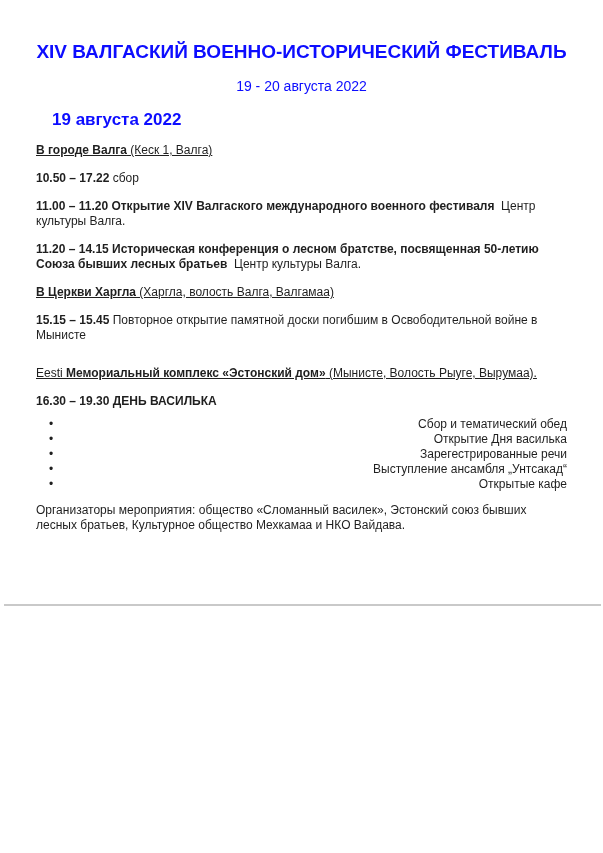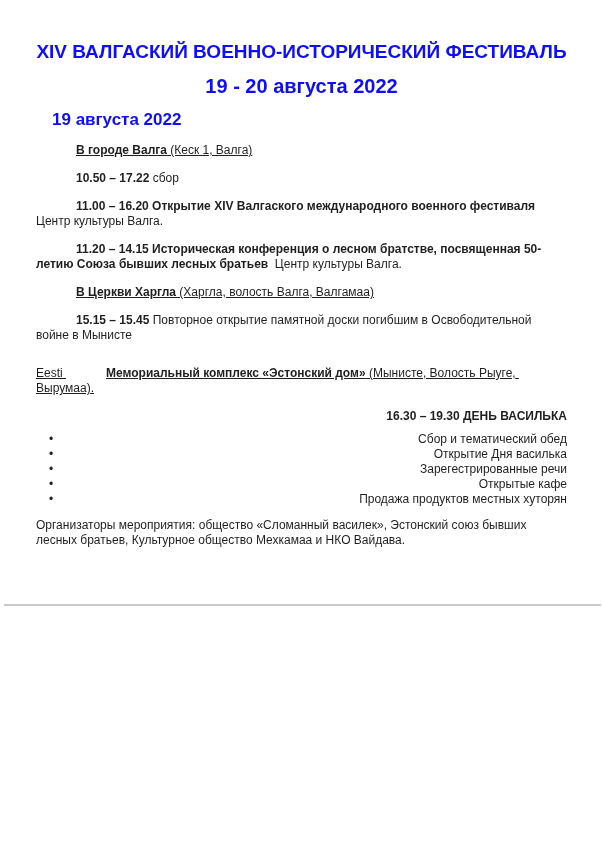--- a/index.html
+++ b/index.html
@@ -21,34 +21,34 @@
     overflow:hidden;
   }
   .title{
     margin:3px 0 0;
     font-size:19px;line-height:25px;
     font-weight:700;text-align:center;
     color:var(--heading-color);
   }
   .subtitle{
     margin:11px 0 0;
-    font-size:20px;line-height:22px;
-    font-weight:700;text-align:center;
+    font-size:14px;line-height:22px;
+    font-weight:400;text-align:center;
     color:var(--heading-color);
   }
   .day-heading{
     margin:12px 16px 12px;
     font-size:17px;line-height:22px;
     font-weight:700;text-align:left;
     color:var(--heading-color);
   }
   p{margin:0 0 13px;white-space:pre-wrap;}
   .loc-heading{text-decoration:underline;}
-  .loc-heading b,.ev b{font-weight:700;margin-left:40px;}
-  .ev.tight{margin-bottom:8px;text-align:right;}
+  .loc-heading b,.ev b{font-weight:700;}
+  .ev.tight{margin-bottom:8px;}
   .vspace{height:10px;}
   ul.bullets{
     margin:0 0 11px;
     padding:0 0 0 13px;
     list-style:none;
   }
   ul.bullets li{
     position:relative;
     padding-left:14px;
     line-height:15px;
@@ -74,39 +74,39 @@
   <h1 class="title">XIV ВАЛГАСКИЙ ВОЕННО-ИСТОРИЧЕСКИЙ ФЕСТИВАЛЬ</h1>
 
   <h2 class="subtitle">19 - 20 августа 2022</h2>
 
   <h2 class="day-heading">19 августа 2022</h2>
 
   <p class="loc-heading"><b>В городе Валга</b><span> (Кеск 1, Валга)</span></p>
 
   <p class="ev"><b>10.50 – 17.22</b><span> сбор</span></p>
 
-  <p class="ev"><b>11.00 – 16.20 Открытие XIV Валгаского международного военного фестиваля</b><span>  Центр культуры Валга.</span></p>
+  <p class="ev"><b>11.00 – 11.20 Открытие XIV Валгаского международного военного фестиваля</b><span>  Центр культуры Валга.</span></p>
 
   <p class="ev"><b>11.20 – 14.15 Историческая конференция о лесном братстве, посвященная 50-летию Союза бывших лесных братьев</b><span>  Центр культуры Валга.</span></p>
 
   <p class="loc-heading"><b>В Церкви Харгла</b><span> (Харгла, волость Валга, Валгамаа)</span></p>
 
   <p class="ev"><b>15.15 – 15.45</b><span> Повторное открытие памятной доски погибшим в Освободительной войне в Мынисте</span></p>
 
   <div class="vspace"></div>
 
   <p class="loc-heading"><span>Eesti </span><b>Мемориальный комплекс «Эстонский дом»</b><span> (Мынисте, Волость Рыуге, Вырумаа).</span></p>
 
   <p class="ev tight"><b>16.30 – 19.30 ДЕНЬ ВАСИЛЬКА</b><span></span></p>
 
   <ul class="bullets">
     <li>Сбор и тематический обед</li>
     <li>Открытие Дня василька</li>
     <li>Зарегестрированные речи</li>
+    <li>Выступление ансамбля „Унтсакад“</li>
     <li>Открытые кафе</li>
-    <li>Продажа продуктов местных хуторян</li>
   </ul>
 
   <p class="ev">Организаторы мероприятия: общество «Сломанный василек», Эстонский союз бывших лесных братьев, Культурное общество Мехкамаа и НКО Вайдава.</p>
 
   <div class="page-edge"></div>
 
 </div>
 
 </body></html>

